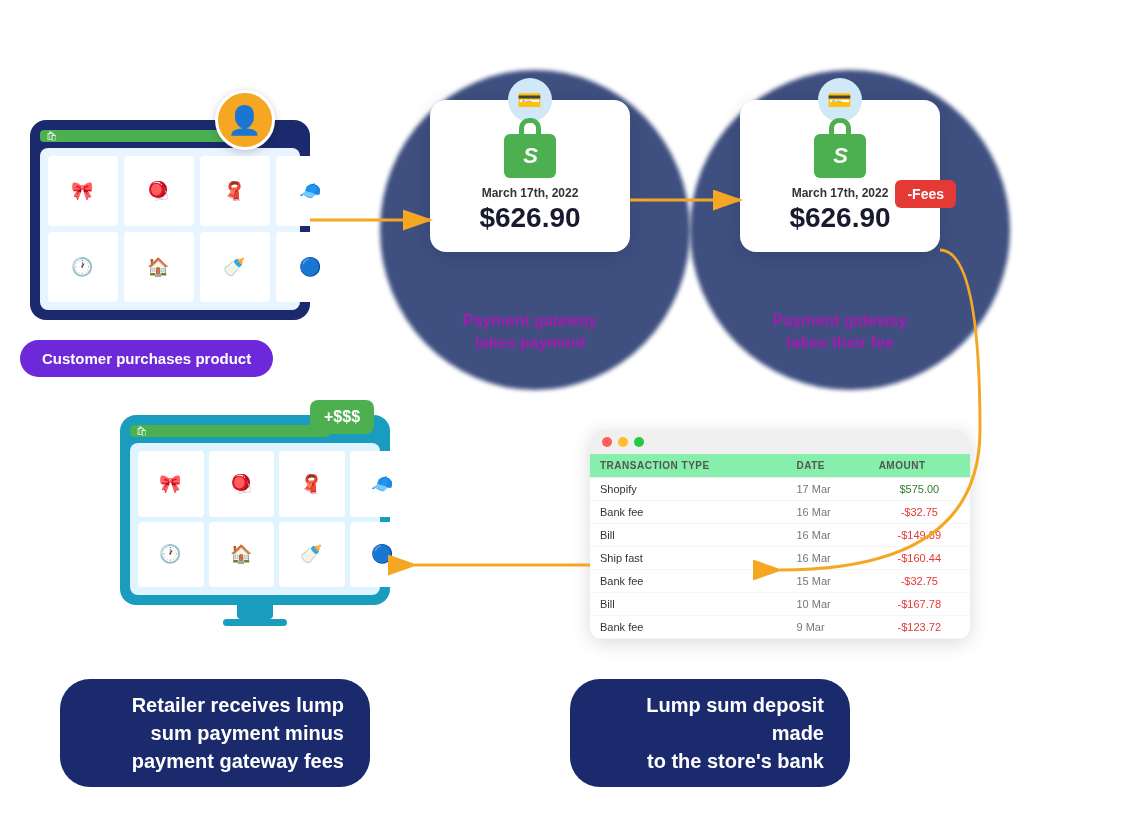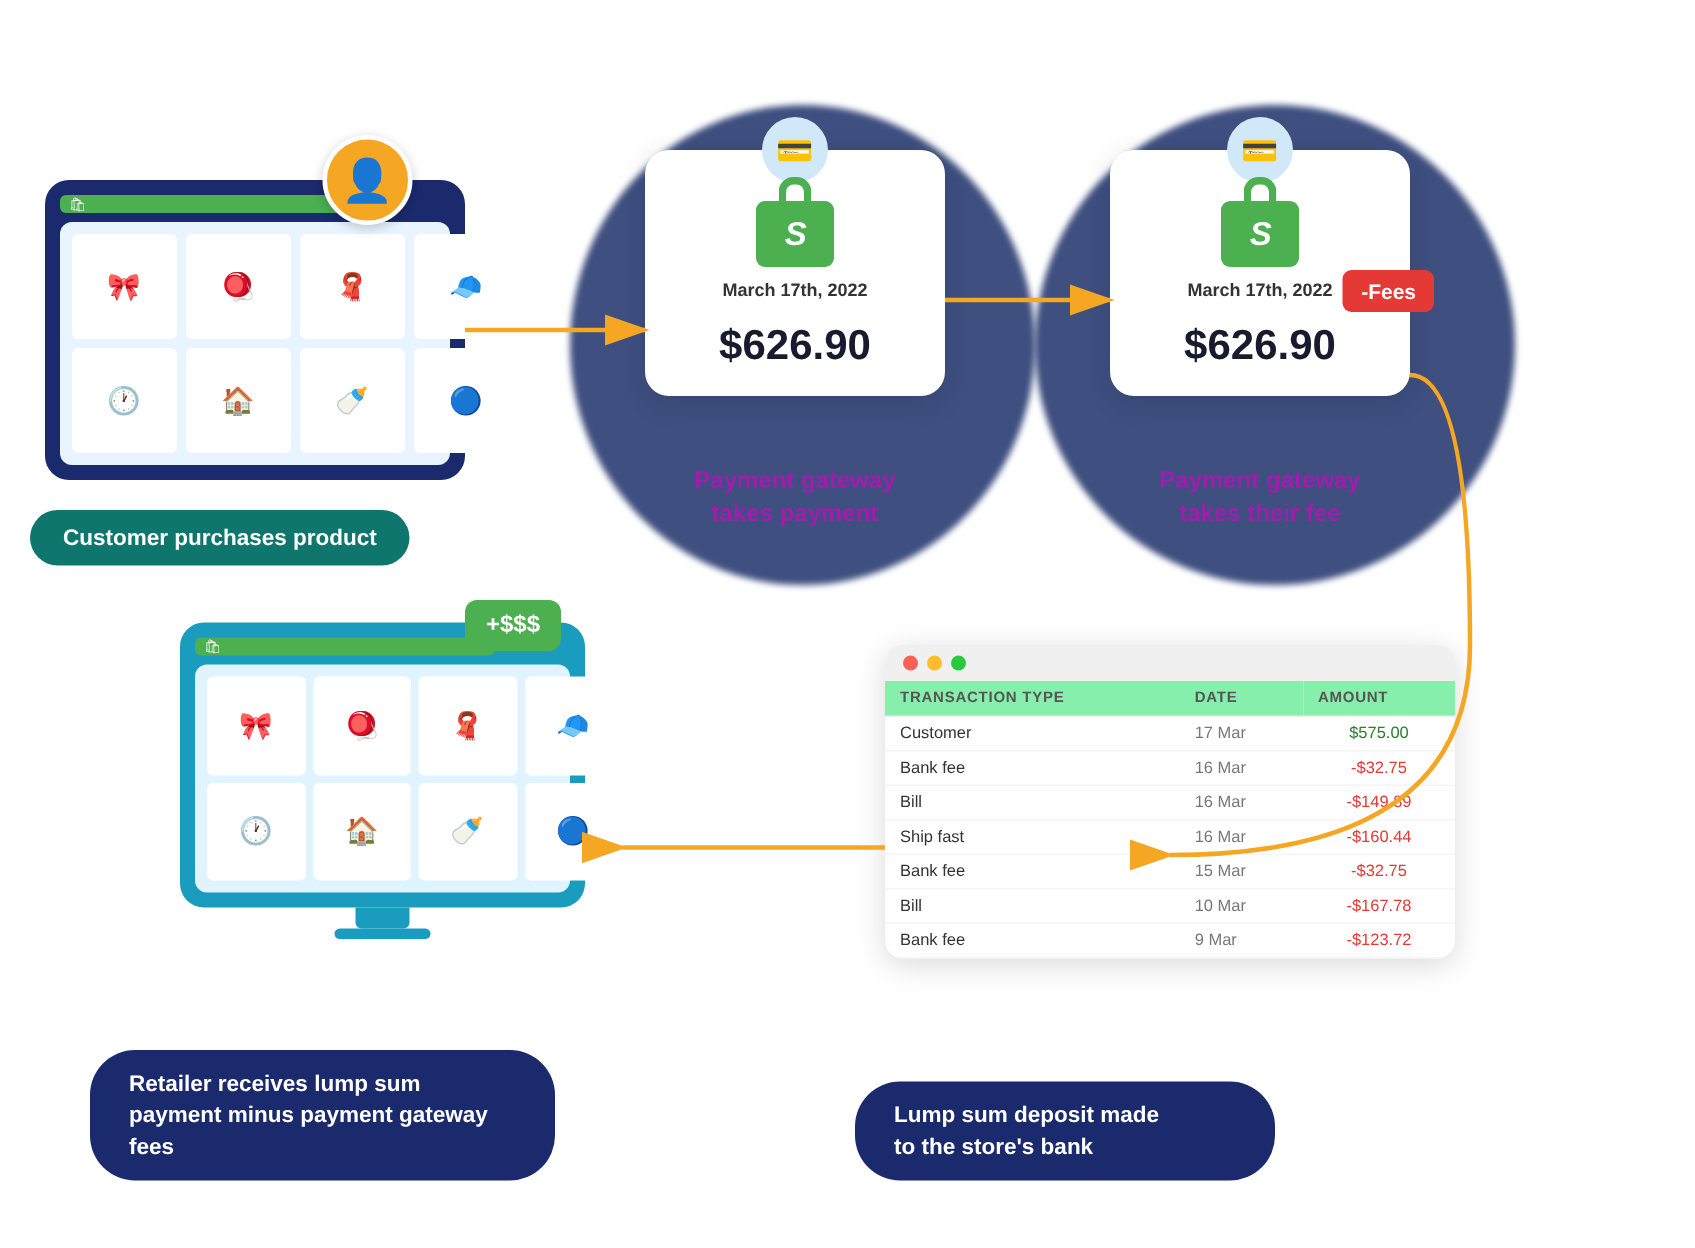--- a/index.html
+++ b/index.html
@@ -74,21 +74,21 @@
       justify-content: center;
       font-size: 28px;
       border: 3px solid #fff;
       z-index: 10;
       box-shadow: 0 2px 8px rgba(0,0,0,0.2);
     }
     .customer-label {
       position: absolute;
       top: 340px;
       left: 20px;
-      background: #0f766e;
+      background: #6d28d9;
       color: #fff;
       border-radius: 30px;
       padding: 10px 22px;
       font-size: 15px;
       font-weight: 600;
       white-space: nowrap;
     }
 
     
     .payment-card {
@@ -150,21 +150,21 @@
       border-bottom: none;
       position: absolute;
       top: 0;
       left: 50%;
       transform: translateX(-50%);
     }
     .card-date {
       font-size: 12px;
       font-weight: 600;
       color: #333;
-      margin-bottom: 14px;
+      margin-bottom: 2px;
     }
     .card-amount {
       font-size: 28px;
       font-weight: 900;
       color: #1a1a2e;
       margin-bottom: 0;
     }
     .fees-badge {
       position: absolute;
       right: -16px;
@@ -315,23 +315,23 @@
       z-index: 10;
     }
 
     
     .bottom-label {
       position: absolute;
       background: #1a2a6c;
       color: #fff;
       border-radius: 30px;
       padding: 12px 26px;
-      font-size: 15px;
+      font-size: 20px;
       font-weight: 600;
-      text-align: left;
+      text-align: right;
       line-height: 1.4;
     }
     .label-retailer {
       bottom: 45px;
       left: 60px;
       width: 310px;
     }
     .label-lump {
       bottom: 45px;
       left: 570px;
@@ -410,21 +410,21 @@
     <table class="transaction-table">
       <thead>
         <tr>
           <th>Transaction Type</th>
           <th>Date</th>
           <th>Amount</th>
         </tr>
       </thead>
       <tbody id="transaction-tbody">
       <tr>
-            <td>Customer</td>
+            <td>Shopify</td>
             <td class="date">17 Mar</td>
             <td class="amount positive">$575.00</td>
           </tr>
           <tr>
             <td>Bank fee</td>
             <td class="date">16 Mar</td>
             <td class="amount">-$32.75</td>
           </tr>
           <tr>
             <td>Bill</td>

